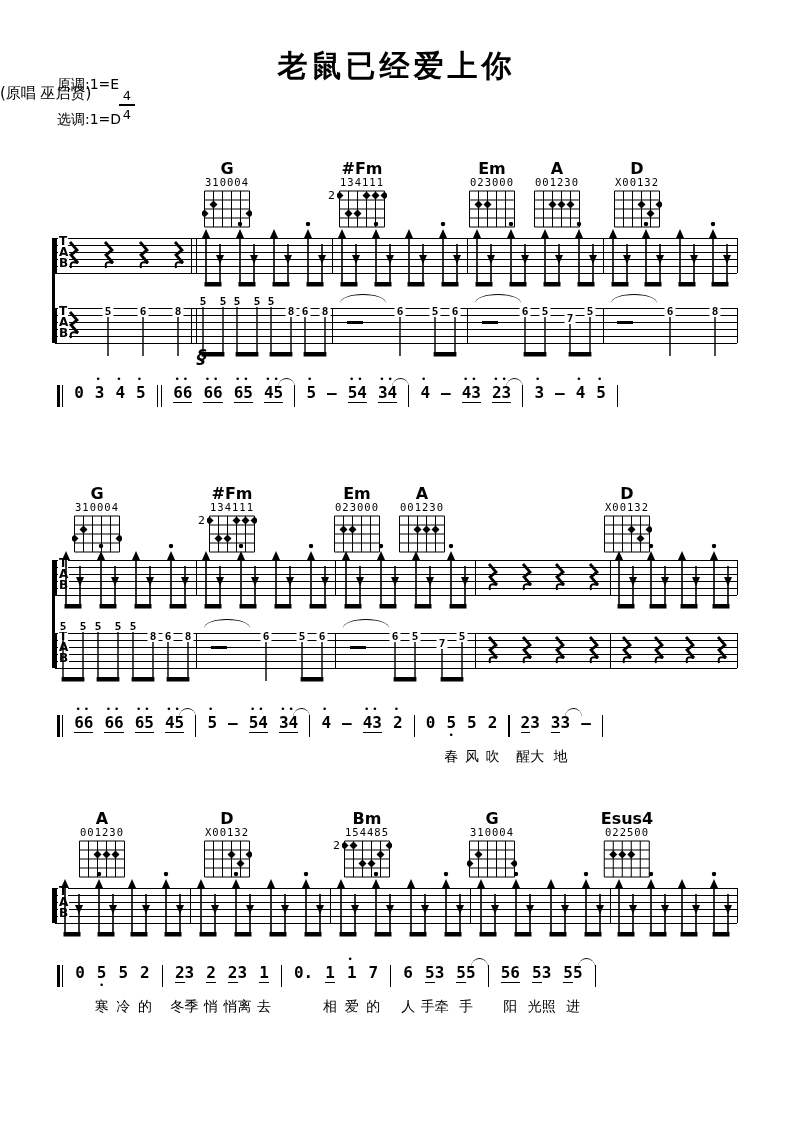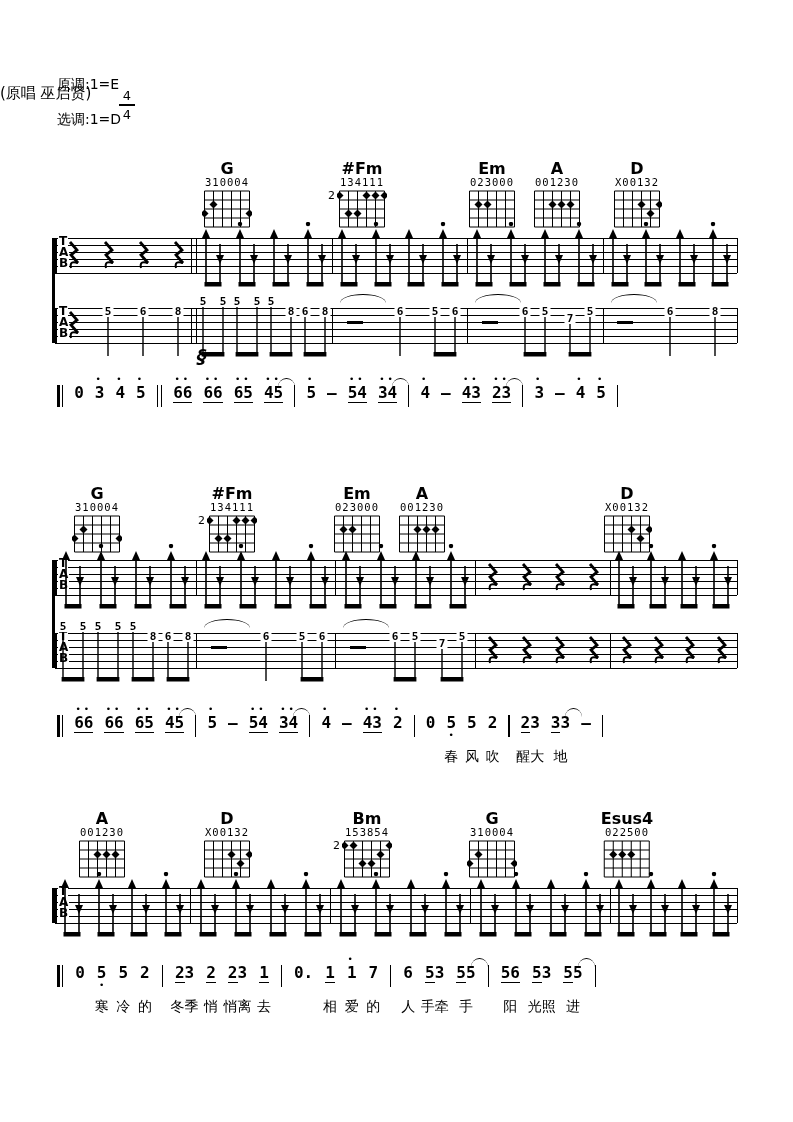--- a/index.html
+++ b/index.html
@@ -37,20 +37,21 @@
   .tok .ly{position:absolute;top:43px;left:50%;transform:translateX(-50%);font-size:14px;white-space:nowrap;}
   .tarc{position:absolute;top:3px;right:-12px;width:17px;height:8px;border-top:1.6px solid #000;
         border-radius:50% 50% 0 0/100% 100% 0 0;}
   .mbar{display:inline-block;vertical-align:top;margin-top:10px;}
   .mbar i{display:inline-block;background:#000;height:22px;vertical-align:top;}
 </style>
 </head>
 <body>
 
 <div class="page">
+  <div class="title">老鼠已经爱上你</div>
   <div class="subtitle">(原唱  巫启贤)</div>
   <div class="keyline" style="top:76px">原调:1=E</div>
   <div class="keyline" style="top:111px">选调:1=D</div>
   <div class="frac">
     <div>4</div>
     <div class="bar"></div>
     <div>4</div>
   </div>
   <div id="score">
       <div class="chord" style="left: 227px; top: 161px;">
@@ -996,21 +997,21 @@
             <line x1="2.5" y1="20" x2="47.5" y2="20" stroke="#000" stroke-width="1"></line>
             <line x1="2.5" y1="29" x2="47.5" y2="29" stroke="#000" stroke-width="1"></line>
             <line x1="2.5" y1="38" x2="47.5" y2="38" stroke="#000" stroke-width="1"></line>
             <polygon points="29.5,11.5 33.5,15.5 29.5,19.5 25.5,15.5"></polygon>
             <polygon points="47.5,11.5 51.5,15.5 47.5,19.5 43.5,15.5"></polygon>
             <polygon points="38.5,20.5 42.5,24.5 38.5,28.5 34.5,24.5"></polygon>
           </svg></div>
       </div>
       <div class="chord" style="left: 367px; top: 811px;">
         <div class="nm">Bm</div>
-        <div class="fg">153854</div>
+        <div class="fg">154485</div>
         <div class="grid" style="width: 50px; height: 40px;"><svg width="50" height="40" viewBox="0 0 50 40">
             <line x1="2.5" y1="2" x2="2.5" y2="38" stroke="#000" stroke-width="1"></line>
             <line x1="11.5" y1="2" x2="11.5" y2="38" stroke="#000" stroke-width="1"></line>
             <line x1="20.5" y1="2" x2="20.5" y2="38" stroke="#000" stroke-width="1"></line>
             <line x1="29.5" y1="2" x2="29.5" y2="38" stroke="#000" stroke-width="1"></line>
             <line x1="38.5" y1="2" x2="38.5" y2="38" stroke="#000" stroke-width="1"></line>
             <line x1="47.5" y1="2" x2="47.5" y2="38" stroke="#000" stroke-width="1"></line>
             <line x1="2.5" y1="2" x2="47.5" y2="2" stroke="#000" stroke-width="1"></line>
             <line x1="2.5" y1="11" x2="47.5" y2="11" stroke="#000" stroke-width="1"></line>
             <line x1="2.5" y1="20" x2="47.5" y2="20" stroke="#000" stroke-width="1"></line>

